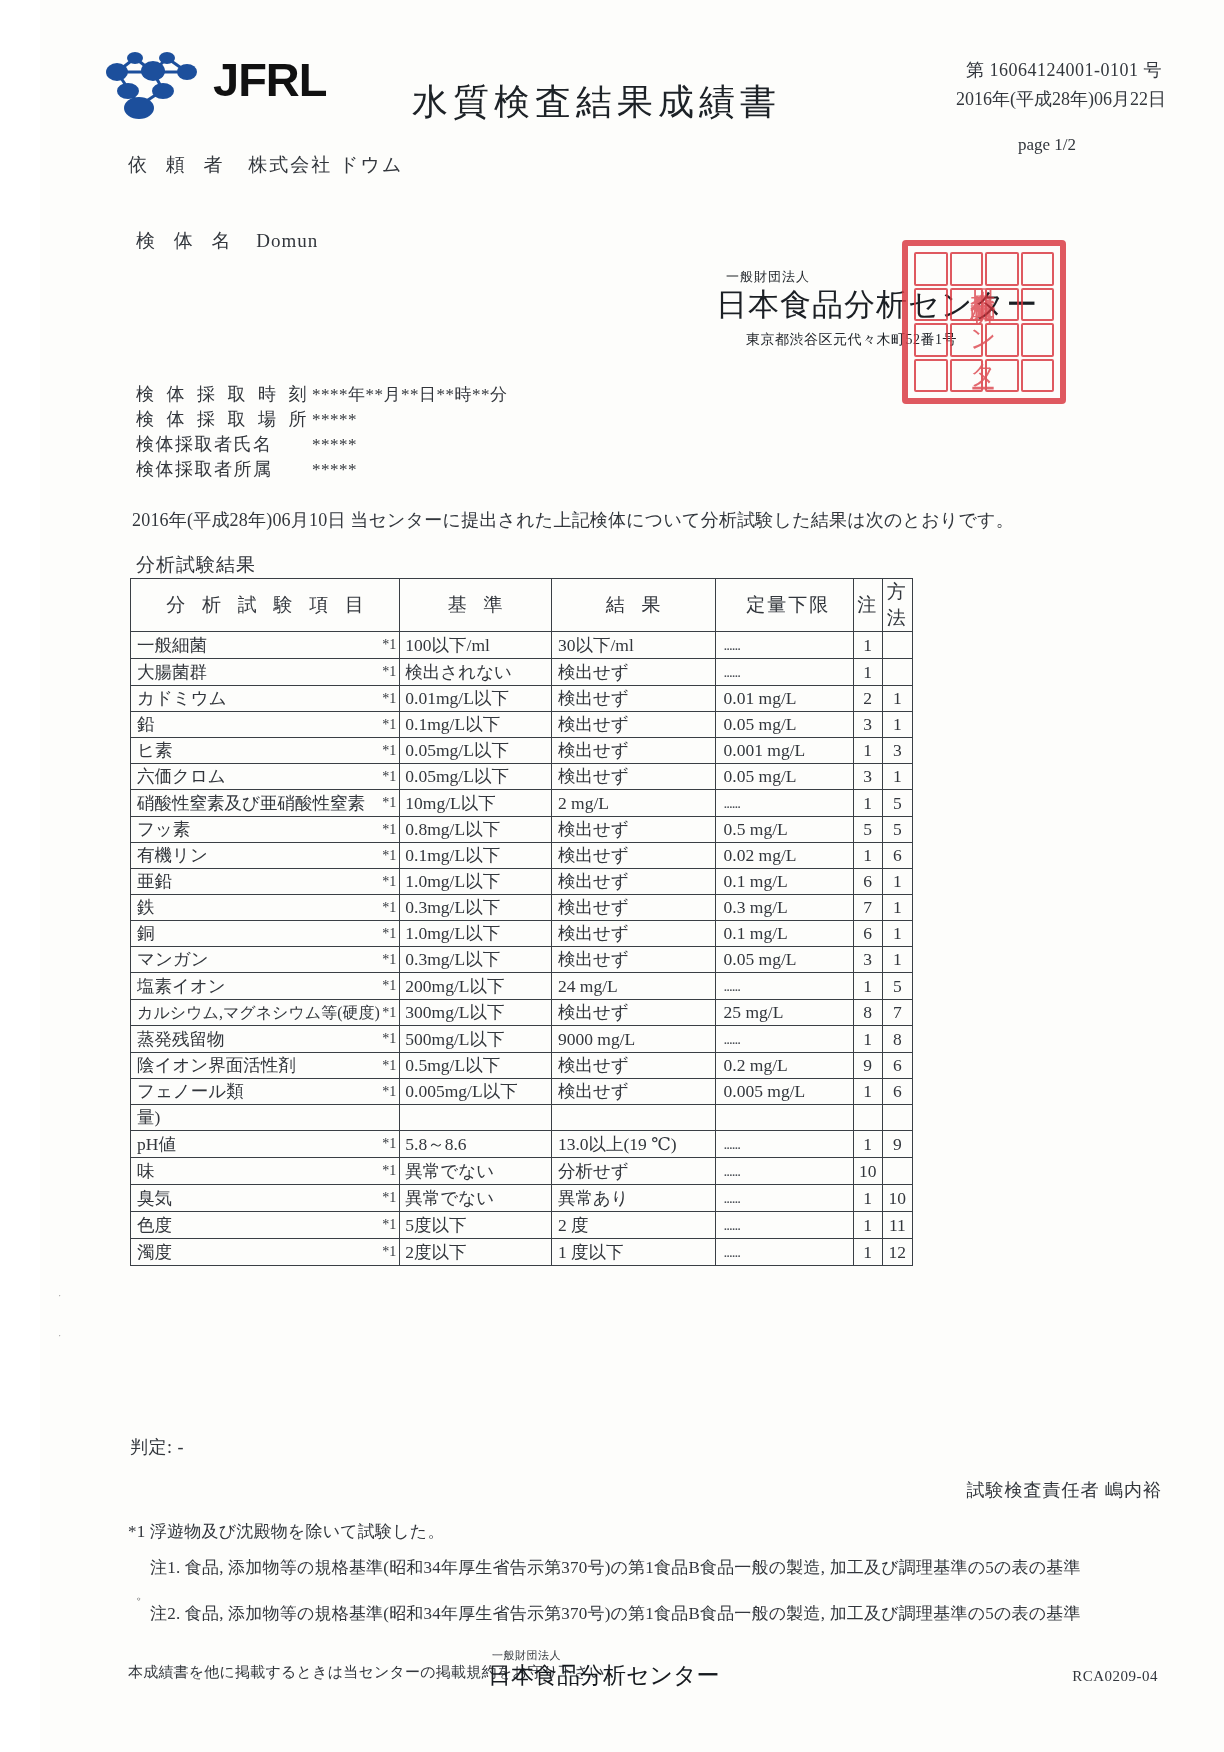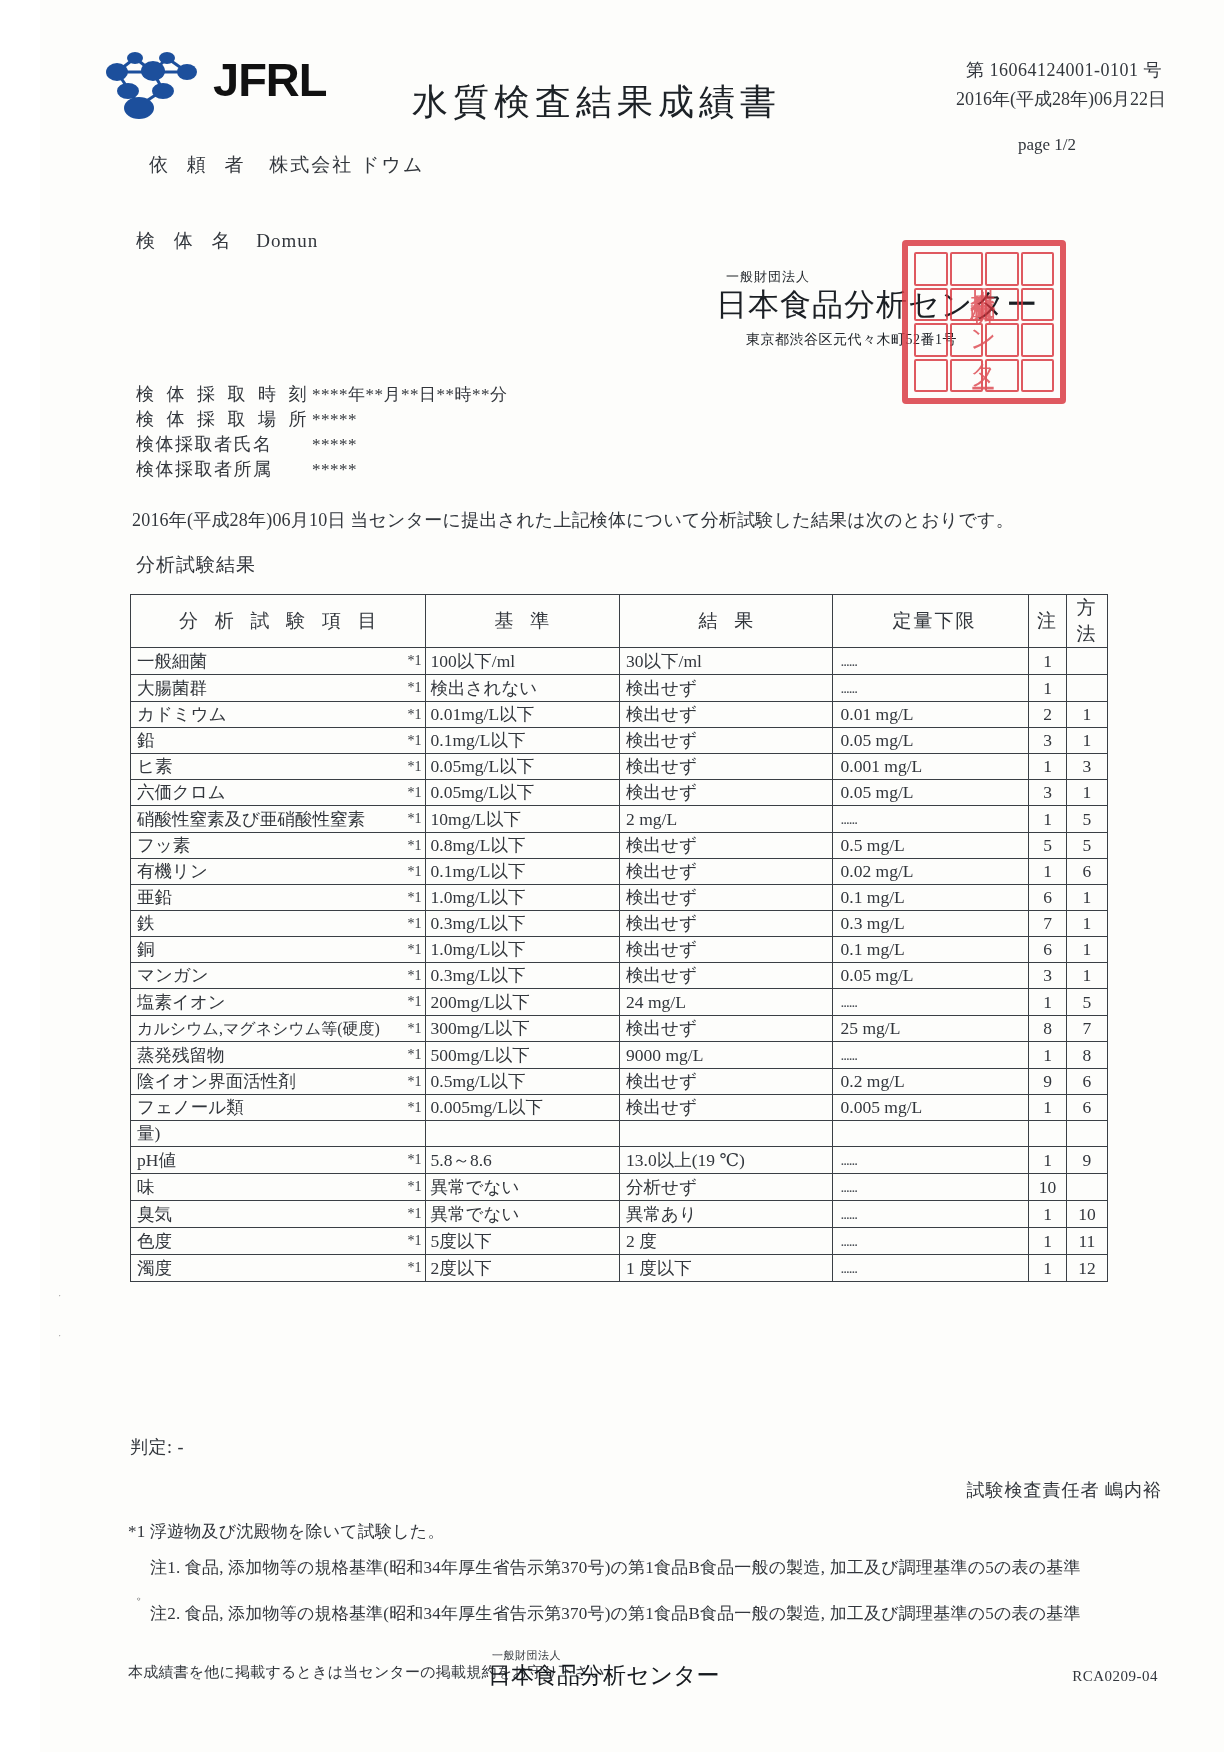--- a/index.html
+++ b/index.html
@@ -88,21 +88,21 @@
   .kv-value {
     display: inline-block;
     letter-spacing: 2px;
     margin-left: 14px;
   }
   .kv-value.mono {
     font-family: "Liberation Serif", serif;
     letter-spacing: 1px;
   }
 
-  #requester { left: 109px; top: 152px; }
+  #requester { left: 88px; top: 152px; }
   #sample-name { left: 96px; top: 228px; }
 
   .stars { letter-spacing: 0px; font-size: 17px; }
 
   
   .seal-org {
     position: absolute;
     left: 686px;
     top: 268px;
     font-size: 13px;
@@ -195,22 +195,22 @@
     left: 96px;
     top: 552px;
     font-size: 19px;
     letter-spacing: 1px;
   }
 
   
   table.result {
     position: absolute;
     left: 90px;
-    top: 594px;
-    width: 978px;
+    top: 578px;
+    width: 783px;
     border-collapse: collapse;
     font-size: 17.5px;
   }
   table.result th, table.result td {
     border: 1px solid #3a3f45;
     padding: 0;
     vertical-align: middle;
   }
   table.result thead th {
     height: 40px;

